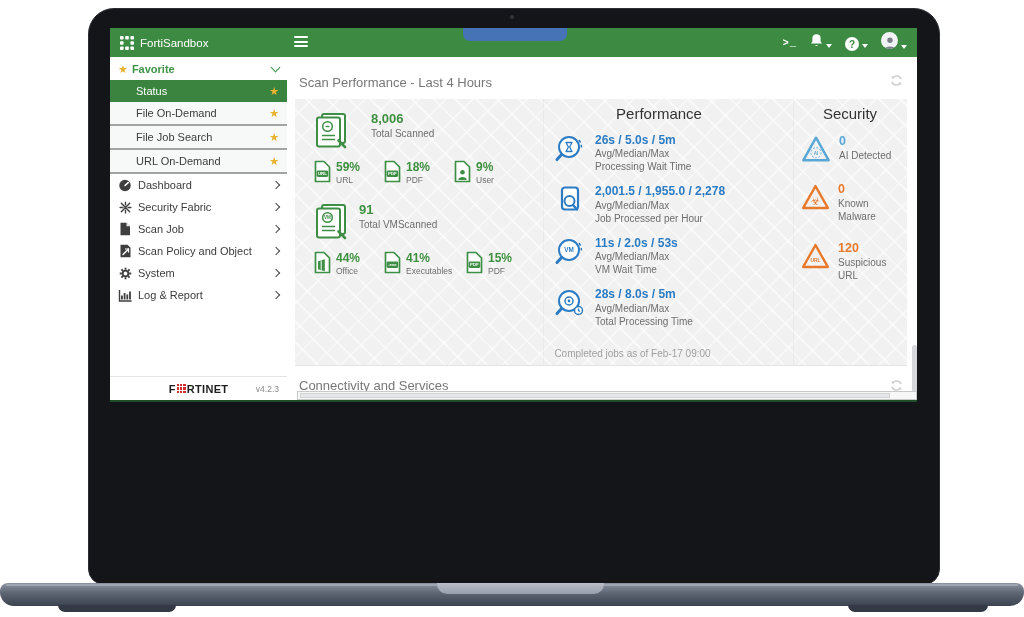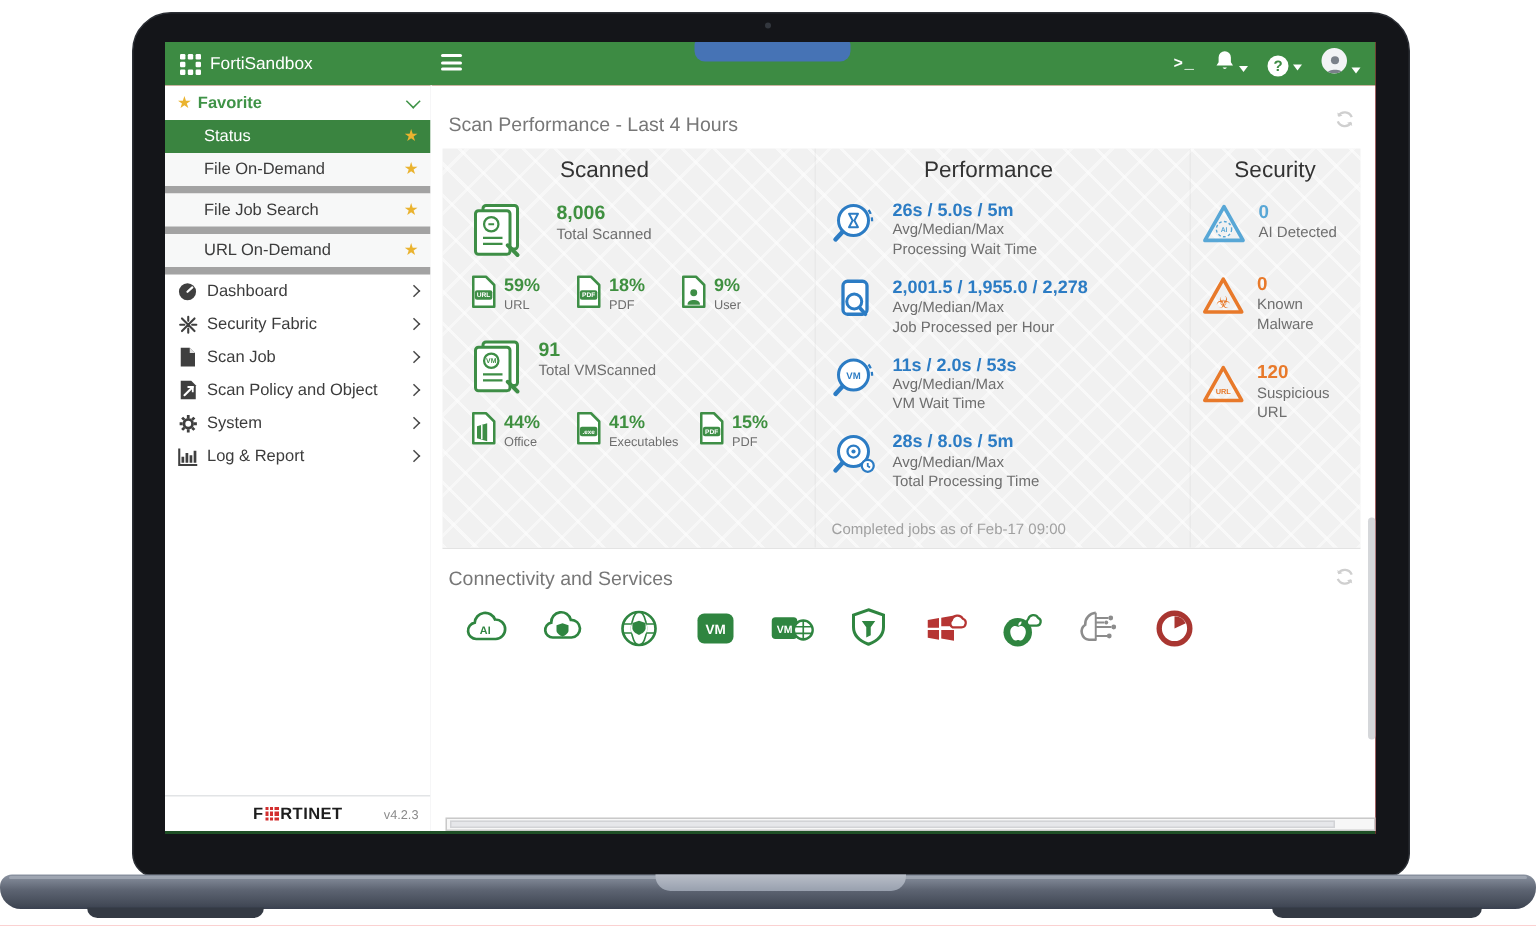--- a/index.html
+++ b/index.html
@@ -14,21 +14,21 @@
   .camera{left:510px;top:15px;width:4px;height:4px;border-radius:50%;background:#33373e;}
   .base{left:0;top:583px;width:1024px;height:23px;border-radius:8px 8px 14px 14px;
         background:linear-gradient(#8b93a1,#5d6472 45%,#424956 90%,#394050);}
   .base-hl{left:6px;top:584px;width:1012px;height:2px;background:#aab0bc;border-radius:2px;opacity:.7;}
   .notch{left:437px;top:583px;width:167px;height:11px;background:linear-gradient(#b9bec8,#98a0ae);
          border-radius:0 0 10px 10px;}
   .foot{top:605px;height:7px;background:#343a44;border-radius:0 0 8px 8px;}
   .foot.l{left:58px;width:118px;} .foot.r{left:848px;width:140px;}
 
   
-  .screen{left:110px;top:28px;width:807px;height:528px;background:#ef4444;overflow:hidden;}
+  .screen{left:110px;top:28px;width:807px;height:374px;background:#d946ef;overflow:hidden;}
   .screen-edge{left:0;bottom:0;width:807px;height:2px;background:#1f4f26;}
 
   
   .navbar{left:0;top:0;width:807px;height:29px;background:#3d8b43;display:flex;align-items:center;}
   .brand{display:flex;align-items:center;gap:6px;margin-left:10px;color:#fff;font-size:11.5px;}
   .hamburger{position:absolute;left:184px;top:8px;width:14px;height:12px;cursor:pointer;}
   .hamburger i{display:block;height:2px;background:#fff;margin-bottom:2.5px;border-radius:1px;}
   .nav-right{position:absolute;right:10px;top:0;height:29px;display:flex;align-items:center;gap:13px;color:#fff;}
   .term{font-family:"Liberation Mono",monospace;font-size:10.5px;font-weight:bold;letter-spacing:1px;}
   .caret{width:0;height:0;border-left:3.5px solid transparent;border-right:3.5px solid transparent;
@@ -40,21 +40,21 @@
   .blue-tab{left:353px;top:-2px;width:104px;height:15px;background:#4673b5;border-radius:4px 4px 7px 7px;}
 
   
   .sidebar{left:0;top:29px;width:177px;bottom:2px;background:#fff;border-right:1px solid #d9dcde;}
   .srow{height:22px;display:flex;align-items:center;padding:0 8px;font-size:11px;color:#3c3c3c;cursor:pointer;}
   .srow .lbl{flex:1;margin-left:6px;}
   .fav-head{color:#3f9347;margin-top:1px;}
   .fav-head .lbl{font-weight:bold;margin-left:4px;}
   .star{color:#eab32f;font-size:11px;line-height:1;}
   .active{background:#3a8440;color:#fff;}
-  .subrow{background:#f7f8f8;border-bottom:5px solid #a3a3a3;}
+  .subrow{background:#f7f8f8;border-bottom:2px solid #a3a3a3;}
   .subrow .lbl{margin-left:18px;}
   .active .lbl{margin-left:18px;}
   .chev-d{width:6px;height:6px;border-right:1.6px solid #3f9347;border-bottom:1.6px solid #3f9347;
           transform:rotate(45deg);margin-top:-3px;}
   .chev-r{width:5px;height:5px;border-right:1.6px solid #4a4a4a;border-bottom:1.6px solid #4a4a4a;
           transform:rotate(-45deg);}
   .sicon{width:14px;display:inline-flex;justify-content:center;}
   .sb-foot{position:absolute;left:0;right:0;bottom:0;height:23px;border-top:1px solid #e2e4e6;
            display:flex;align-items:center;justify-content:center;gap:4px;}
   .ftnt{font-size:11px;font-weight:bold;color:#1e1e1e;letter-spacing:.3px;display:flex;align-items:center;}
@@ -273,21 +273,20 @@
               <path d="M2 8.5a5.4 5.4 0 0 0 9.6 0.9"></path>
             </g>
             <path d="M1.6 2.2l.8 3 3-.8z" fill="#cfcfcf"></path>
             <path d="M12.4 11.8l-.8-3-3 .8z" fill="#cfcfcf"></path>
           </svg>
       </span>
 
       <div class="p1-body">
 
         <div class="col col1">
-          <div class="colhead">Scanned</div>
 
           <div class="stat" style="margin-top:12px;gap:20px;">
             <svg width="38" height="40" viewBox="0 0 38 40">
               <rect x="9" y="3" width="23" height="29" rx="2" fill="#fff" stroke="#3e8e46" stroke-width="2"></rect>
               <rect x="4" y="6.5" width="23" height="29" rx="2" fill="#fff" stroke="#3e8e46" stroke-width="2"></rect>
               <circle cx="14.5" cy="15.5" r="4.8" fill="none" stroke="#3e8e46" stroke-width="1.5"></circle>
               <path d="M12.6 15.5h3.8" stroke="#3e8e46" stroke-width="1.3"></path>
               <path d="M9 24.5h13M9 28.5h13" stroke="#3e8e46" stroke-width="1.5"></path>
               <path d="M25.5 29.5l6.5 6.5" stroke="#3e8e46" stroke-width="2.6" stroke-linecap="round"></path>
             </svg>

